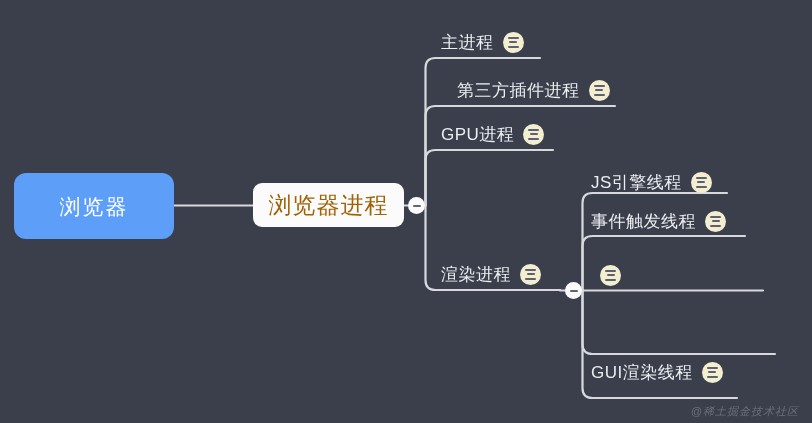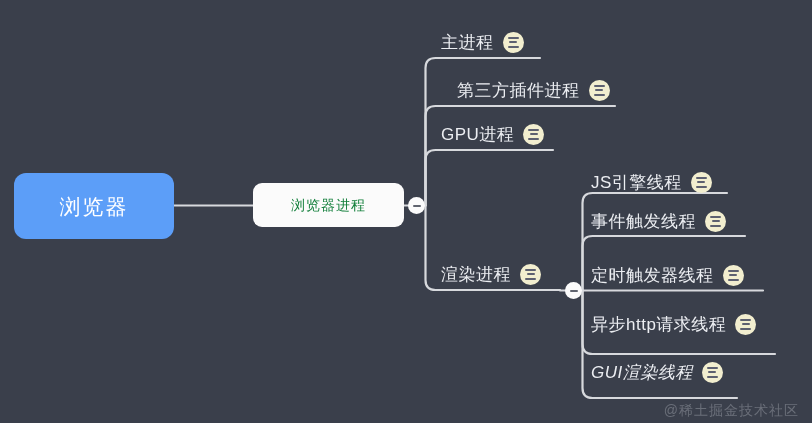--- a/index.html
+++ b/index.html
@@ -59,24 +59,25 @@
     width: 151px;
     height: 44px;
     background: #fbfbfb;
     border-radius: 9px;
     display: flex;
     align-items: center;
     justify-content: center;
     box-sizing: border-box;
   }
   .l2-label {
-    color: #15803d;
-    font-size: 14px;
+    color: #a16207;
+    font-size: 23px;
     letter-spacing: 1px;
     line-height: 1;
+    font-family: Liberation Serif, serif;
   }
 
   
   .leaf {
     position: absolute;
     display: flex;
     align-items: center;
     height: 30px;
     white-space: nowrap;
   }
@@ -127,24 +128,25 @@
     background: #60646f;
     border-radius: 1px;
   }
 
   
   .watermark {
     position: absolute;
     right: 13px;
     bottom: 6px;
     color: rgba(215, 219, 226, 0.30);
-    font-size: 14px;
+    font-size: 11px;
     letter-spacing: 1px;
     line-height: 1;
     user-select: none;
+    font-style: italic;
   }
 </style>
 </head>
 <body>
 
 <div id="canvas">
 
   <svg id="wires" viewBox="0 0 812 423" xmlns="http://www.w3.org/2000/svg">
 
     <line x1="174" y1="205.5" x2="253" y2="205.5"></line>
@@ -226,38 +228,29 @@
   <div class="leaf" style="left:591px; top:206px;">
     <span class="leaf-label">事件触发线程</span>
     <span class="note-icon">
       <i></i>
         <i class="short"></i>
         <i></i>
     </span>
   </div>
 
   <div class="leaf" style="left:591px; top:260px;">
-    <span class="leaf-label">定时触发器线程</span>
-    <span class="note-icon">
-      <i></i>
-        <i class="short"></i>
-        <i></i>
-    </span>
-  </div>
-
-  <div class="leaf" style="left:591px; top:309px;">
-    <span class="leaf-label">异步http请求线程</span>
-    <span class="note-icon">
-      <i></i>
-        <i class="short"></i>
-        <i></i>
-    </span>
-  </div>
-
-  <div class="leaf" style="left:591px; top:357px;font-style:italic;">
+    <span class="note-icon">
+      <i></i>
+        <i class="short"></i>
+        <i></i>
+    </span>
+  </div>
+
+
+  <div class="leaf" style="left:591px; top:357px;">
     <span class="leaf-label">GUI渲染线程</span>
     <span class="note-icon">
       <i></i>
         <i class="short"></i>
         <i></i>
     </span>
   </div>
 
   <div class="watermark">@稀土掘金技术社区</div>
 

